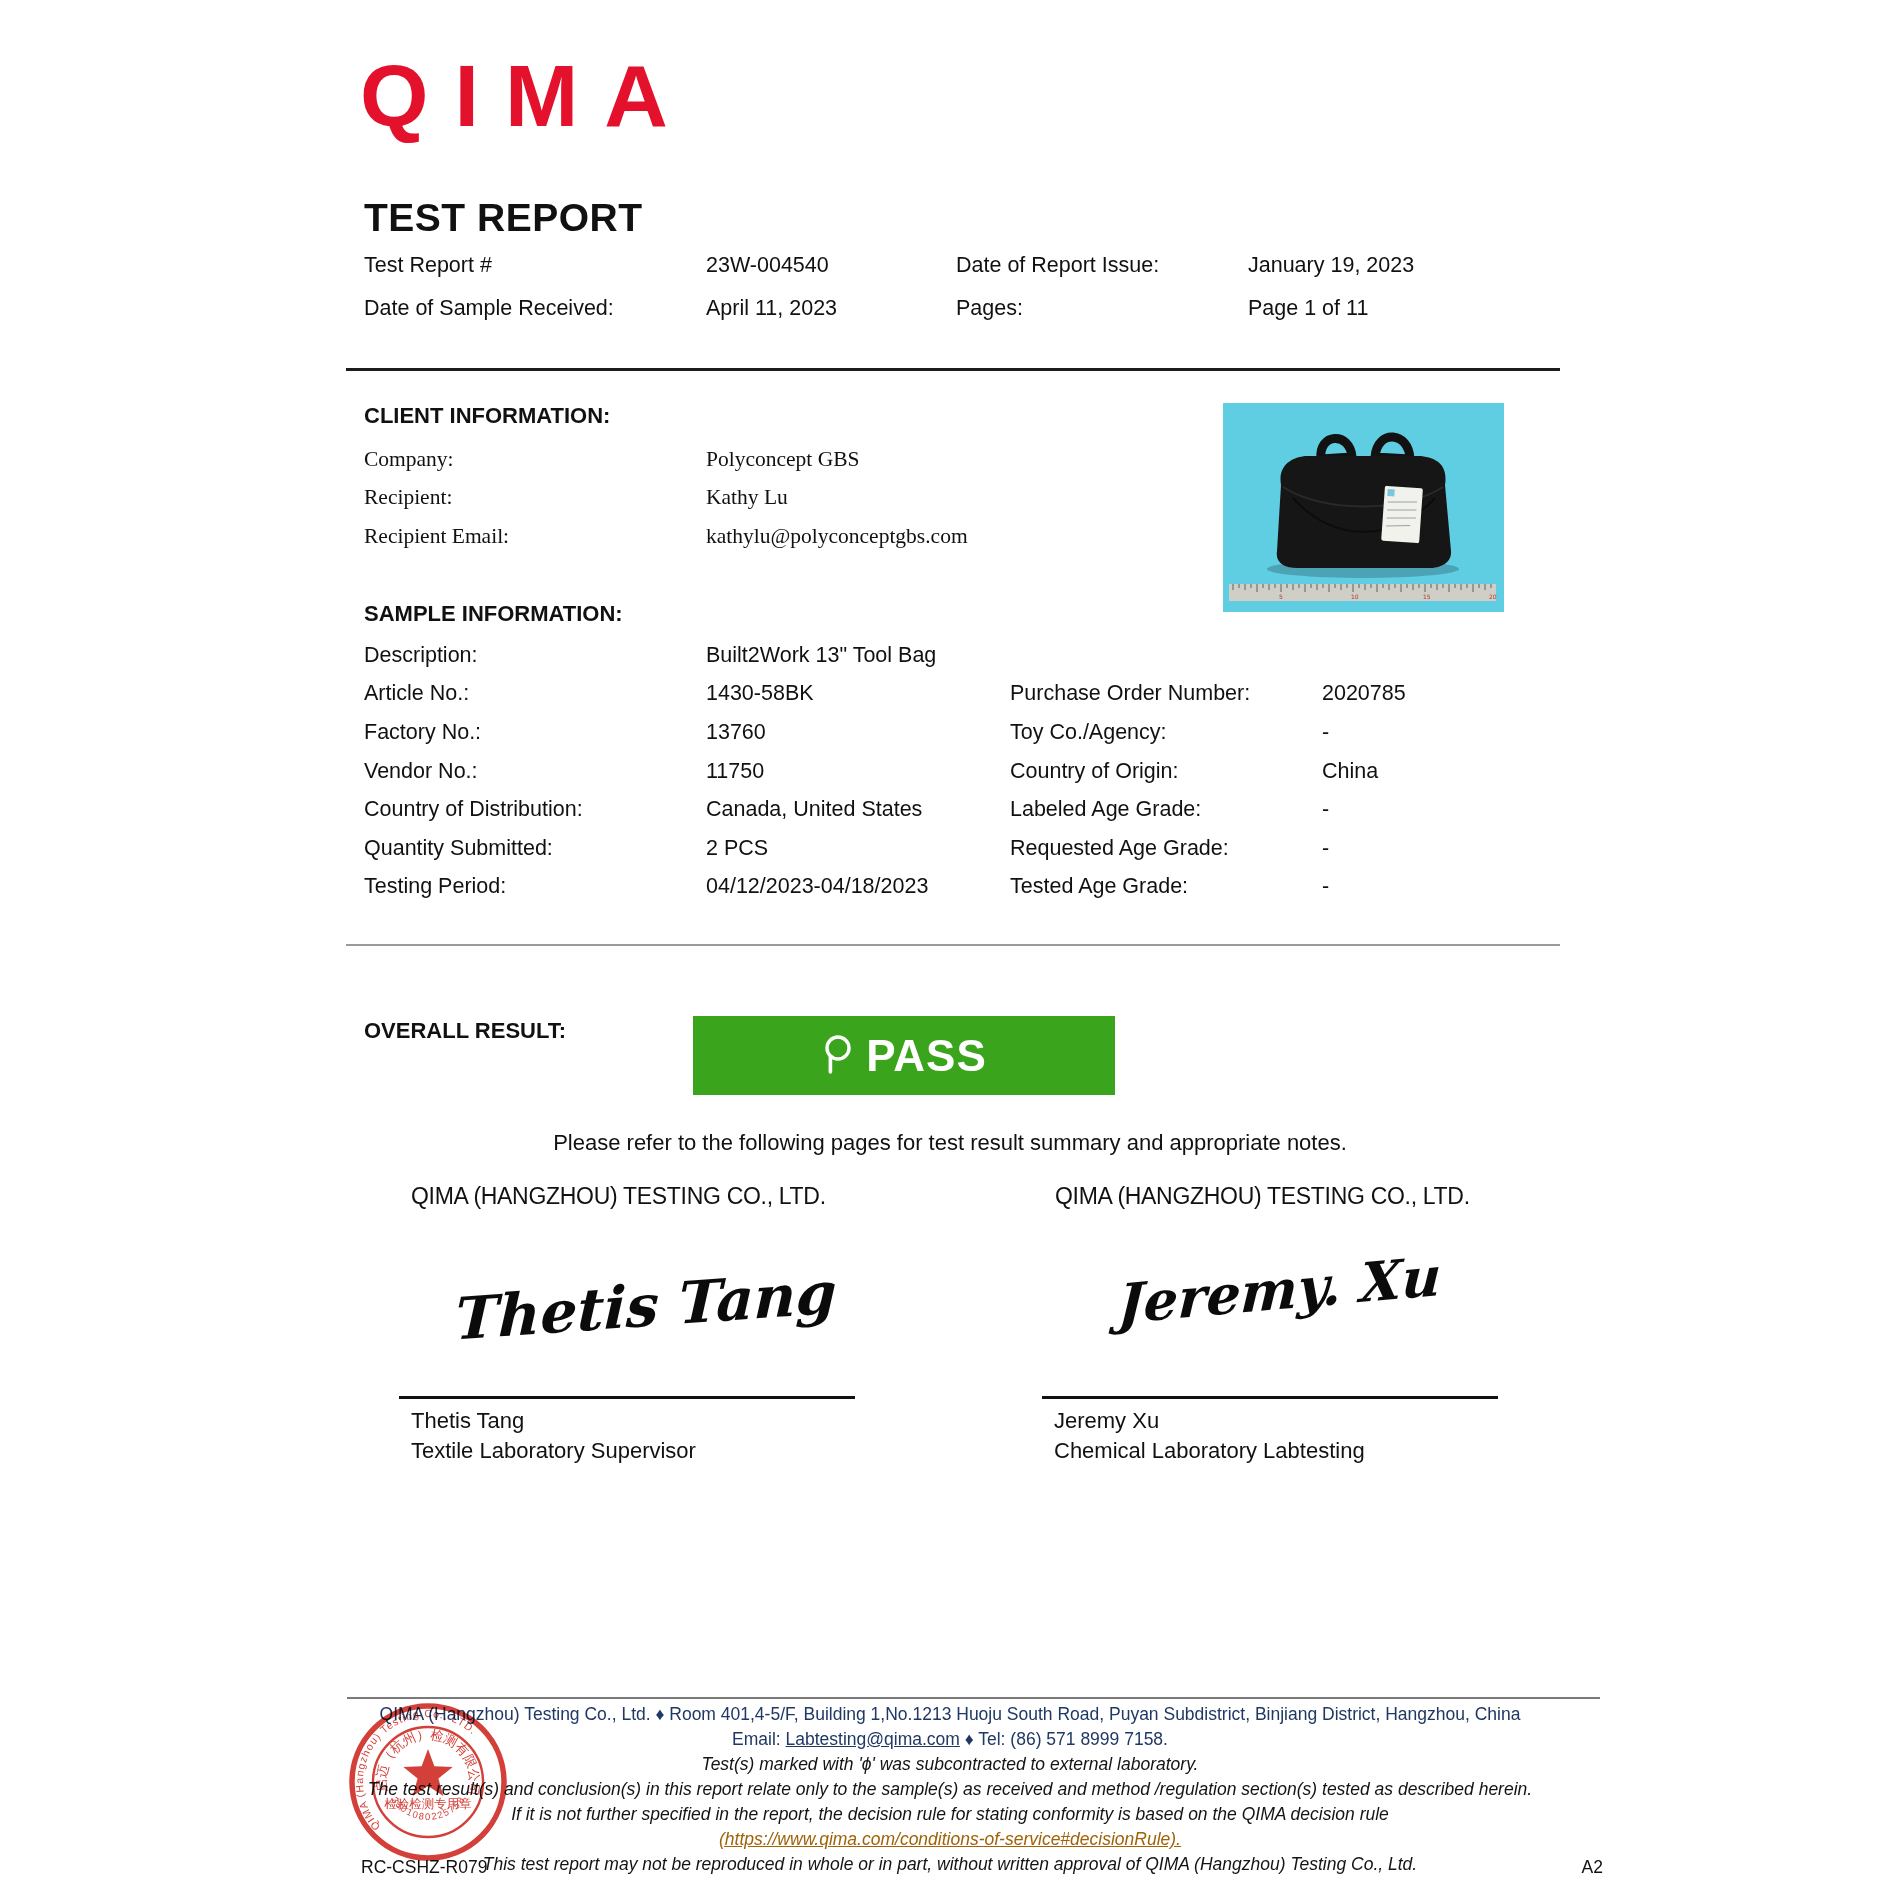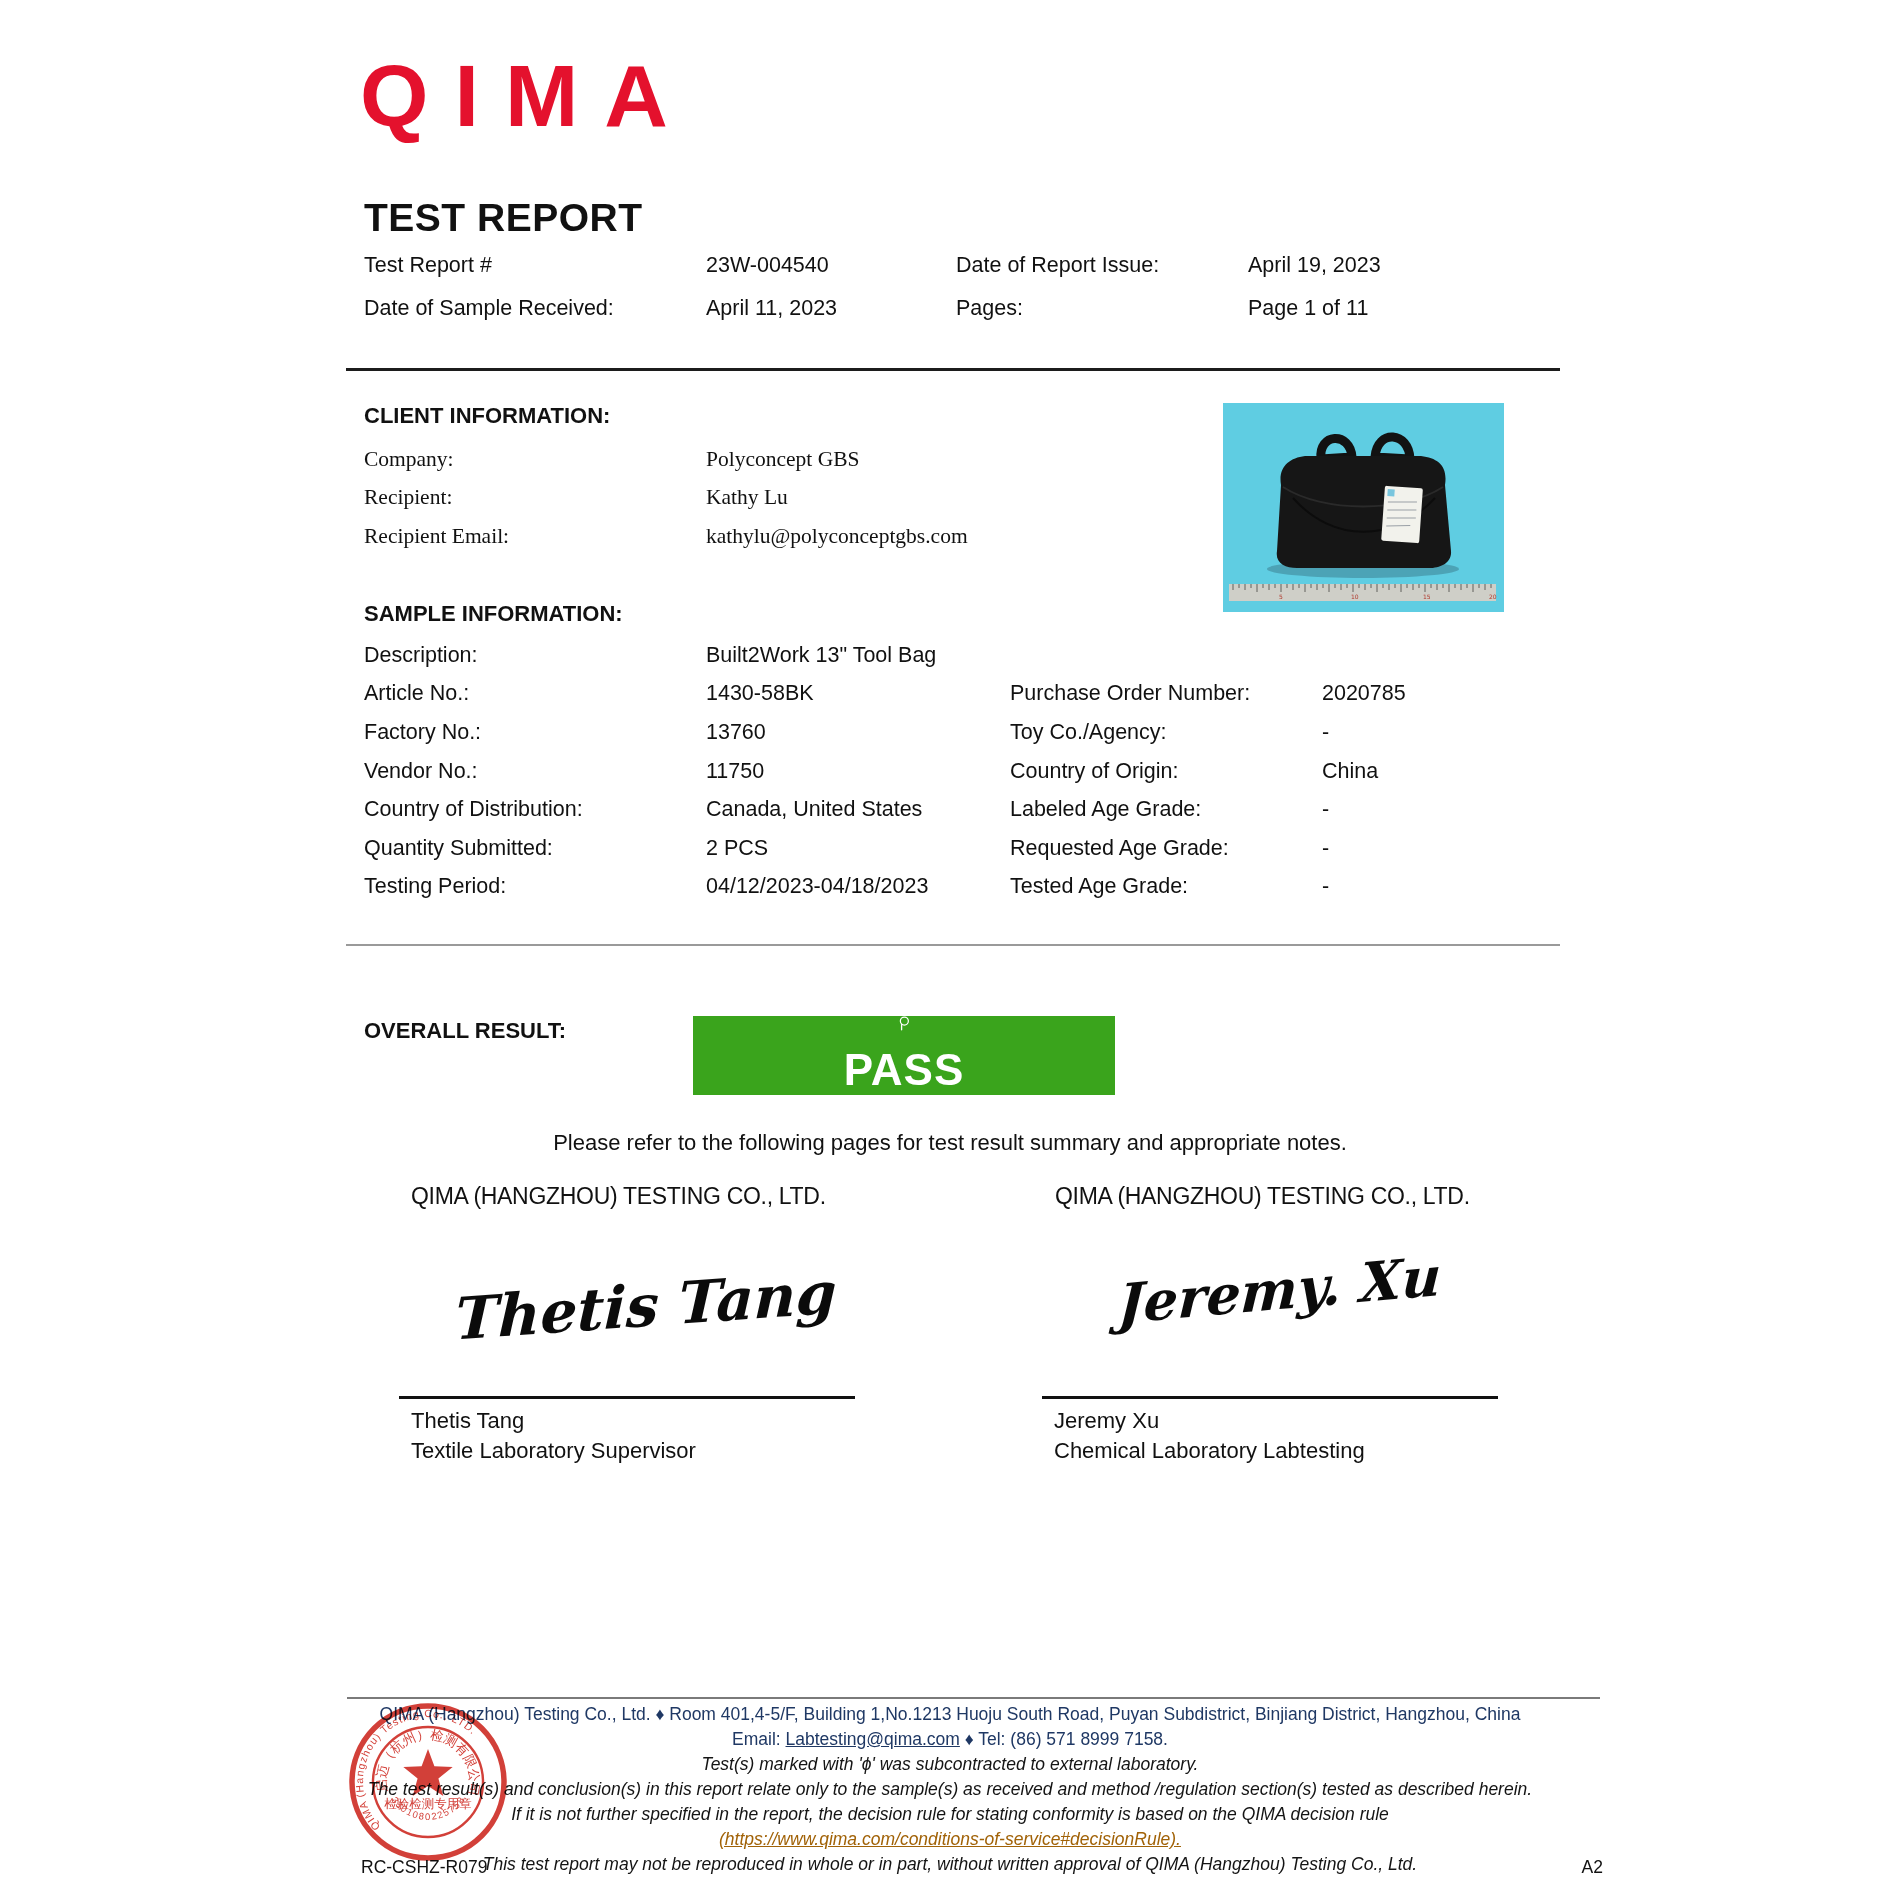--- a/index.html
+++ b/index.html
@@ -37,21 +37,21 @@
   .s-row .c3{width:312px;}
   .s-row .c4{flex:1;}
 
   
   .photo{position:absolute;left:1223px;top:403px;width:281px;height:209px;}
   .photo svg{display:block;}
 
   
   .overall-label{position:absolute;left:364px;top:1018px;font-size:22px;font-weight:800;}
   .badge{position:absolute;left:693px;top:1016px;width:422px;height:79px;background:#3aa41c;
-         display:flex;align-items:center;justify-content:center;gap:13px;flex-direction:column;}
+         display:flex;align-items:center;justify-content:center;gap:13px;}
   .badge .txt{color:#fff;font-size:44px;font-weight:800;letter-spacing:1px;}
 
   .note{position:absolute;left:300px;top:1130px;width:1300px;text-align:center;font-size:22px;}
 
   
   .company-left{position:absolute;left:411px;top:1183px;font-size:23px;letter-spacing:-.3px;}
   .company-right{position:absolute;left:1055px;top:1183px;font-size:23px;letter-spacing:-.3px;}
   .sig-script{position:absolute;font-family:"DejaVu Serif","Liberation Serif",serif;
               font-style:italic;font-weight:700;color:#0b0b0b;white-space:nowrap;}
   .sig-left-script{left:455px;top:1272px;font-size:58px;transform:rotate(-4deg) skewX(-6deg);}
@@ -83,21 +83,21 @@
 <div class="page">
 
   <div class="logo">QIMA</div>
   <div class="doc-title">TEST REPORT</div>
 
   <div class="meta">
     <div class="meta-row">
       <div class="c1">Test Report #</div>
       <div class="c2">23W-004540</div>
       <div class="c3">Date of Report Issue:</div>
-      <div class="c4">April 19, 2023</div>
+      <div class="c4">January 19, 2023</div>
     </div>
     <div class="meta-row">
       <div class="c1">Date of Sample Received:</div>
       <div class="c2">April 11, 2023</div>
       <div class="c3">Pages:</div>
       <div class="c4">Page 1 of 11</div>
     </div>
   </div>
 
   <div class="rule-dark" style="top:368px;"></div>

